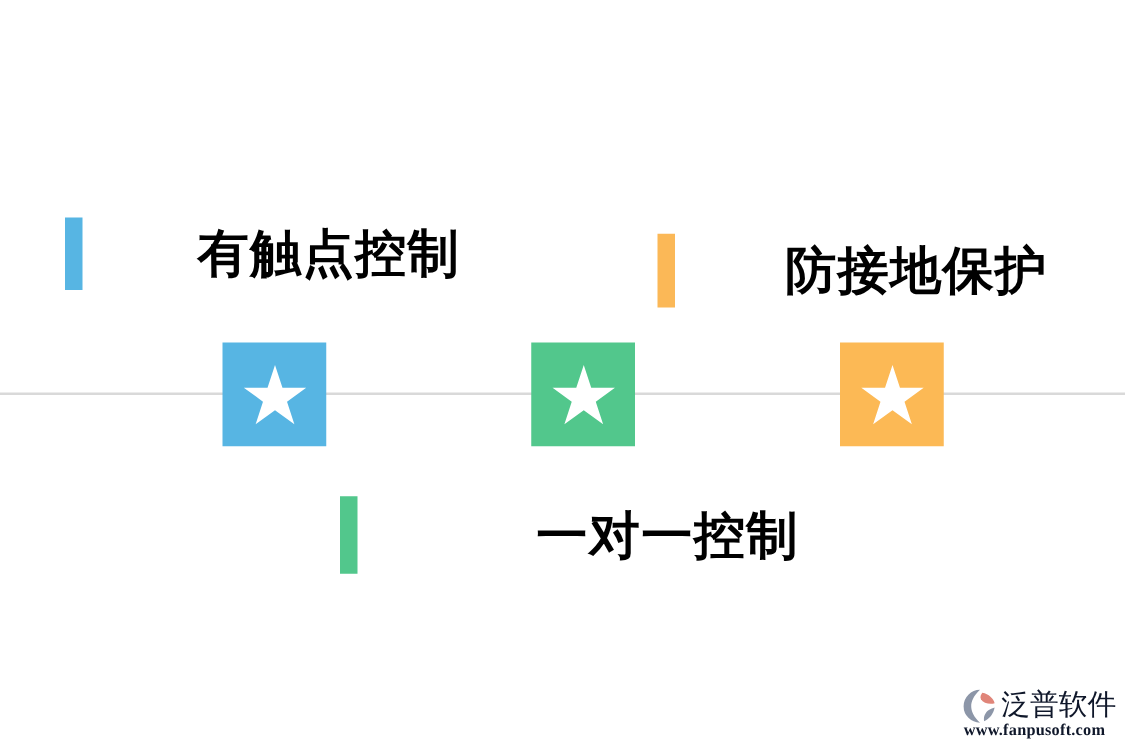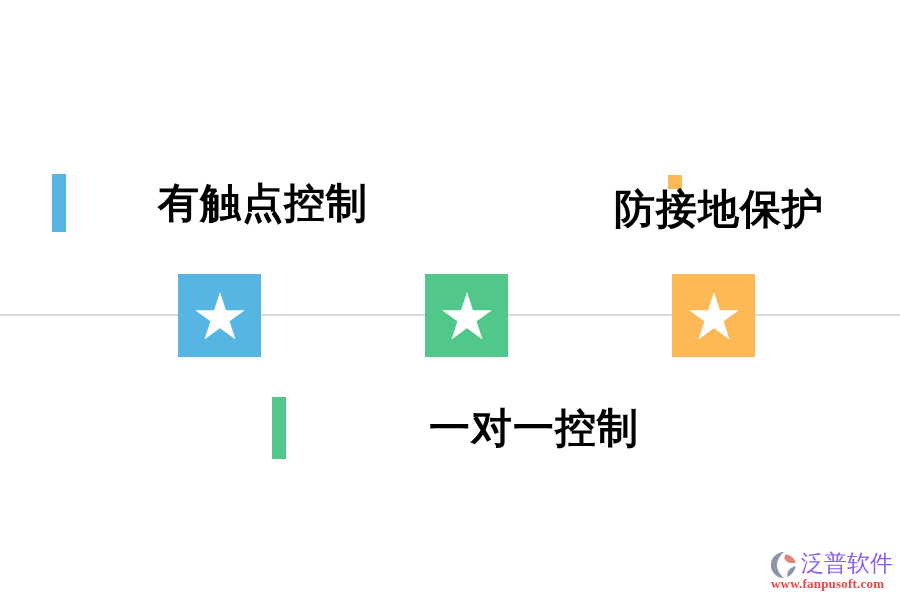--- a/index.html
+++ b/index.html
@@ -37,21 +37,21 @@
     font-size: 41px;
     line-height: 1;
     color: #000000;
     letter-spacing: 1px;
     white-space: nowrap;
   }
   .label-top-left  { left: 52px;  top: 174px; }
   .label-top-left .bar { height: 58px; }
   .label-top-left .label-text { margin-left: 92px; }
 
-  .label-top-right { left: 526px; top: 175px; flex-direction: column; }
+  .label-top-right { left: 526px; top: 187px; }
   .label-top-right .bar { height: 59px; }
   .label-top-right .label-text { margin-left: 88px; }
 
   .label-bottom    { left: 248px; top: 397px; padding-left: 24px; }
   .label-bottom .bar { height: 62px; }
   .label-bottom .label-text { margin-left: 143px; }
 
   
   .node {
     position: absolute;
@@ -134,17 +134,17 @@
       <polygon points="50,4 61.5,38.8 98,38.8 68.5,60.2 79.8,95 50,73.5 20.2,95 31.5,60.2 2,38.8 38.5,38.8" fill="#ffffff" style="fill: rgb(255, 255, 255);"></polygon>
     </svg>
   </div>
 
   <div class="watermark">
     <svg class="logo-icon" width="30" height="30" viewBox="0 0 32 32">
       <path d="M16 2 A14 14 0 0 0 16 30 C 10.5 25 8.5 20 8.5 16 C 8.5 12 10.5 7 16 2 Z" fill="#8C96A8" style="fill: rgb(140, 150, 168);"></path>
       <path d="M18 4.5 C 23.5 5.5 27.5 9.5 28.5 13.5 C 24 14.8 18.8 13.2 16.8 10 C 15.8 8 16.8 6 18 4.5 Z" fill="#E08579" style="fill: rgb(224, 133, 121);"></path>
       <path d="M28.5 17 C 27.5 22.5 24 26.8 19.5 28.8 C 18.8 25.5 20.2 21.5 23.5 19.3 C 25.2 18.2 27 17.3 28.5 17 Z" fill="#8C96A8" style="fill: rgb(140, 150, 168);"></path>
     </svg>
-    <div class="brand" style="color: #8b5cf6;">泛普软件</div>
-    <div class="url" style="color: #ef4444;">www.fanpusoft.com</div>
+    <div class="brand" style="color: #0f172a;">泛普软件</div>
+    <div class="url" style="color: #0f172a;">www.fanpusoft.com</div>
   </div>
 
 </div>
 
 </body></html>

